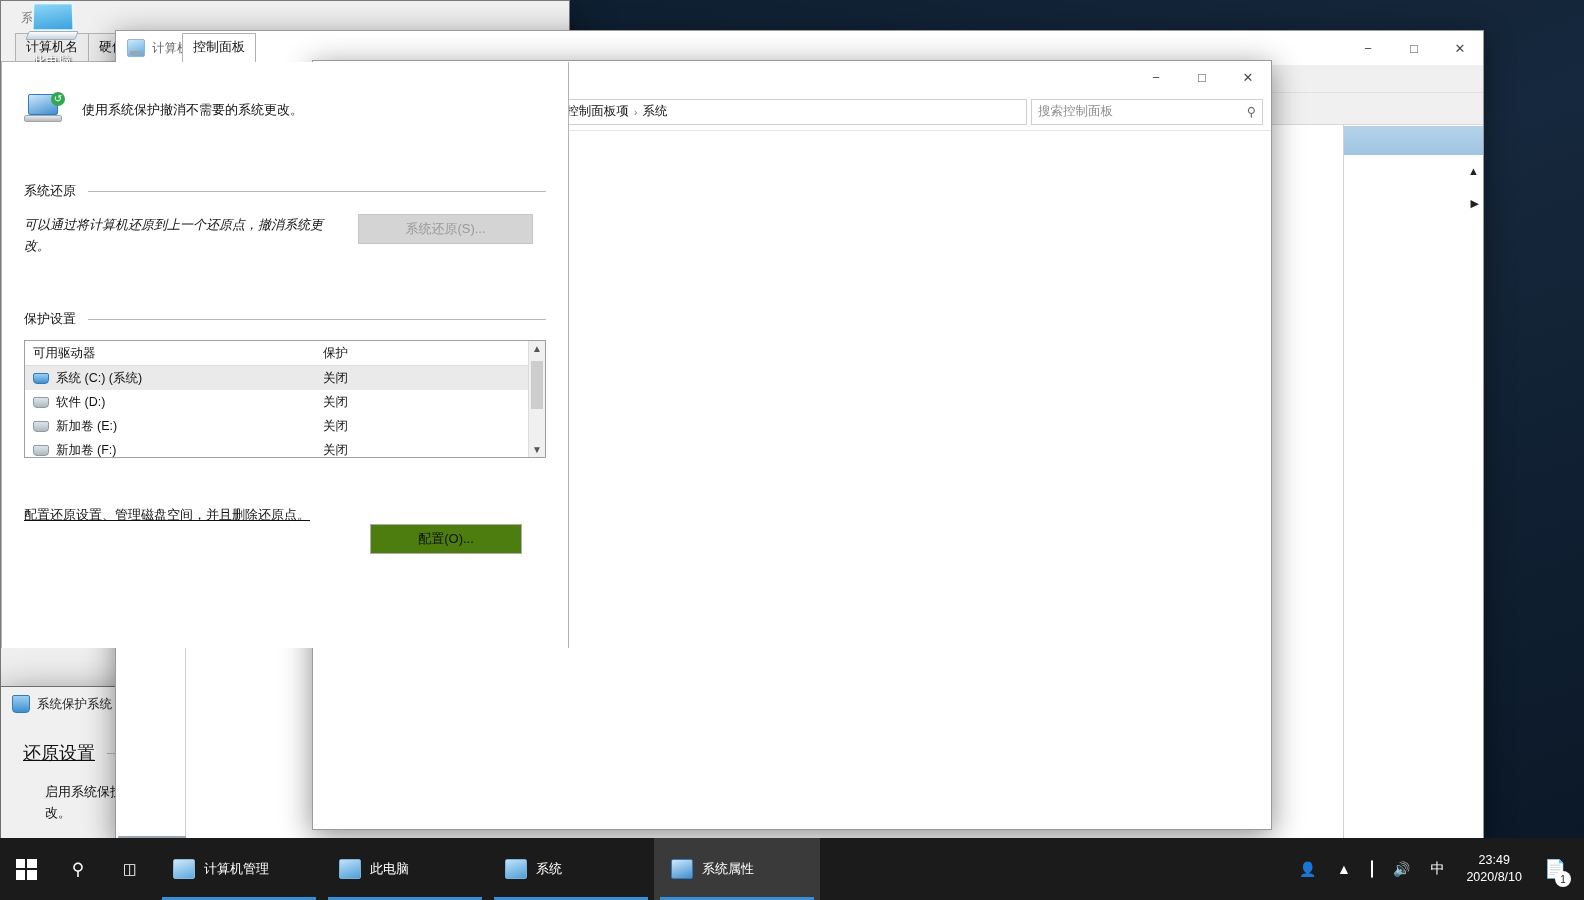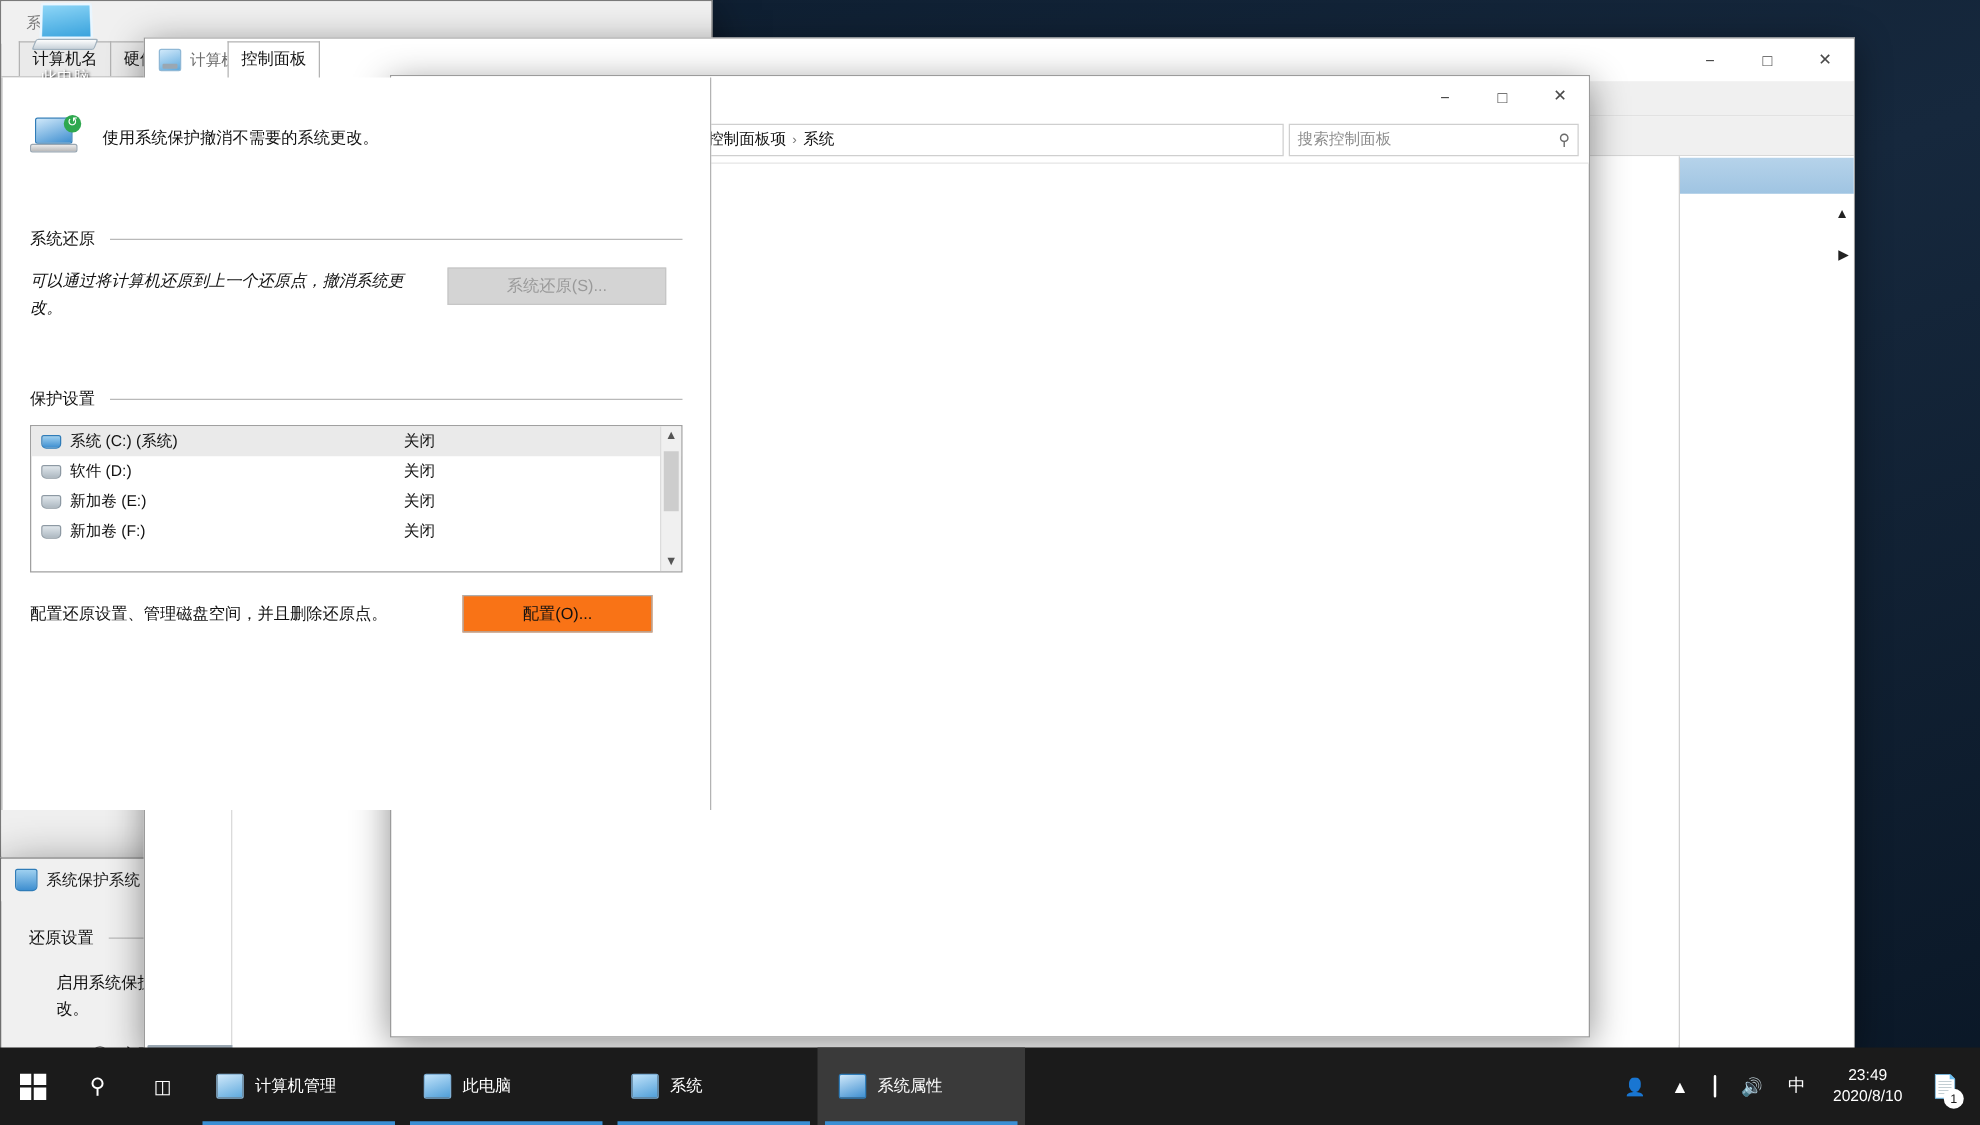--- a/index.html
+++ b/index.html
@@ -138,21 +138,21 @@
     padding: 18px 22px; }
   .hdr-row { display:flex; align-items:center; gap:12px; margin: 26px 0 8px; }
   .hdr-row .ht { font-size:13px; color:#111; white-space:nowrap; }
   .hdr-line { flex:1; height:1px; background:#b9b9b9; }
   .btn {
     border:1px solid #0f766e; background: linear-gradient(#fdfdfd,#e7e7e7);
     font-size:13px; color:#111; height:30px; padding:0 14px; text-align:center;
     display:flex; align-items:center; justify-content:center;
   }
   .btn.disabled { color:#9a9a9a; background:#d4d4d4; border-color:#c6c6c6; }
-  .btn.flat { background:#f97316; border:1px solid #adadad; }
+  .btn.flat { background:#4d7c0f; border:1px solid #adadad;margin-top:48px; }
   .drivelist { border:1px solid #a0a0a0; background:#fff; height:118px; position:relative; overflow:hidden; }
   .dl-head { display:flex; height:25px; border-bottom:1px solid #dcdcdc; font-size:12.5px; color:#111; }
   .dl-head div { padding:4px 8px; }
   .dl-row { display:flex; height:24px; align-items:center; font-size:12.5px; color:#111; }
   .dl-row.sel { background:#eaeaea; }
   .dl-c1 { width:290px; display:flex; align-items:center; gap:7px; padding-left:8px; }
   .dl-c2 { width:auto; padding-left:8px; }
   .drv-ico { width:16px; height:11px; background: linear-gradient(#dfe6eb,#aeb9c2);
     border:1px solid #8d99a3; border-radius:2px 2px 4px 4px; }
   .drv-ico.sys { background: linear-gradient(#9ed0f0,#3f8fd0); border-color:#2f7cb8; }
@@ -167,21 +167,21 @@
 
   
   #sysprot { left: 744px; top: 120px; width: 604px; height: 695px; background:#f0f0f0;
     border:1px solid #6f6f6f; box-shadow: 0 10px 38px rgba(0,0,0,.55); }
   #sysprot .titlebar { height: 34px; background:#f0f0f0; }
   .prot-icon { background: linear-gradient(#9ed0f0,#3f8fd0); border:1px solid #2f7cb8;
     border-radius:2px 2px 4px 4px; }
   #sysprot .ttext { color:#1a1a1a; font-size:12.5px; }
   .prot-body { padding: 6px 22px 0; }
   .sec-hdr { display:flex; align-items:center; gap:12px; margin-top:14px; }
-  .sec-hdr .st { font-size:13px; color:#111; white-space:nowrap; }
+  .sec-hdr .st { font-size:18px; color:#111; white-space:nowrap;text-decoration:underline; }
   .sec-line { flex:1; height:1px; background:#b9b9b9; }
   .para { font-size:13px; color:#111; line-height:21px; margin: 16px 0 0 22px; }
   .radio-row { display:flex; align-items:center; gap:9px; margin: 18px 0 0 50px; font-size:13px; color:#111; }
   .radio { width:14px; height:14px; border-radius:50%; border:1px solid #5a5a5a; background:#fff;
     position:relative; flex:none; }
   .radio.on::after { content:""; position:absolute; left:3px; top:3px; width:6px; height:6px;
     border-radius:50%; background:#1a1a1a; }
 
   
   .taskbar { position:absolute; left:0; bottom:0; width:1584px; height:62px;
@@ -391,20 +391,24 @@
       <span style="font-size:13px;color:#111;line-height:21px;width:310px;font-style:italic;">可以通过将计算机还原到上一个还原点，撤消系统更改。</span>
       <span class="btn disabled" style="width:175px;margin-left:8px;">系统还原(S)...</span>
     </div>
 
     <div class="hdr-row" style="margin-top:54px;">
       <span class="ht">保护设置</span>
       <span class="hdr-line"></span>
     </div>
 
     <div class="drivelist" style="margin-top:12px;">
+      <div class="dl-head">
+        <div class="dl-c1" style="padding-left:8px;">可用驱动器</div>
+        <div class="dl-c2">保护</div>
+      </div>
       <div class="dl-row sel">
         <span class="dl-c1">
             <span class="drv-ico sys"></span>
           <span>系统 (C:) (系统)</span>
           </span>
         <span class="dl-c2">关闭</span>
       </div>
       <div class="dl-row">
         <span class="dl-c1">
             <span class="drv-ico"></span>
@@ -427,21 +431,21 @@
         <span class="dl-c2">关闭</span>
       </div>
       <div class="dl-scroll">
         <span class="sa">▲</span>
         <span class="dl-thumb"></span>
         <span class="sa">▼</span>
       </div>
     </div>
 
     <div style="display:flex; align-items:center; gap:16px; margin-top:18px;">
-      <span style="font-size:13px;color:#111;width:330px;">配置还原设置、管理磁盘空间，并且删除还原点。</span>
+      <span style="font-size:13px;color:#111;width:330px;text-decoration:underline;">配置还原设置、管理磁盘空间，并且删除还原点。</span>
       <span class="btn flat" style="width:152px;">配置(O)...</span>
     </div>
 
   </div>
 
   <div class="sp-footer">
     <span class="btn">确定</span>
     <span class="btn">取消</span>
     <span class="btn disabled">应用(A)</span>
   </div>

